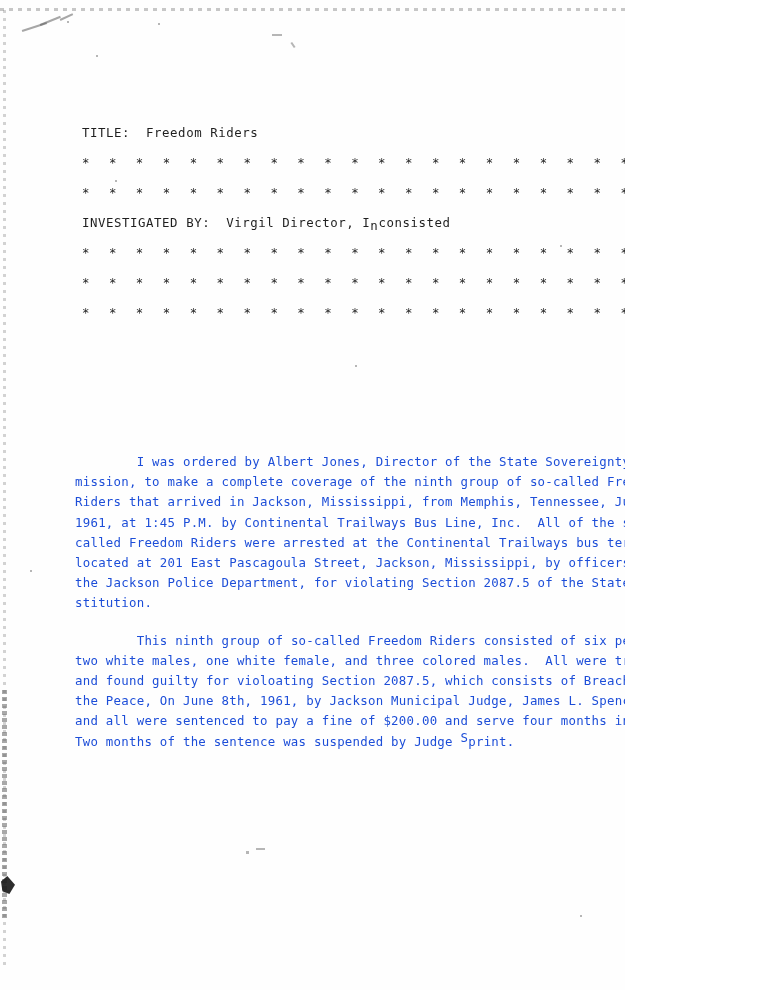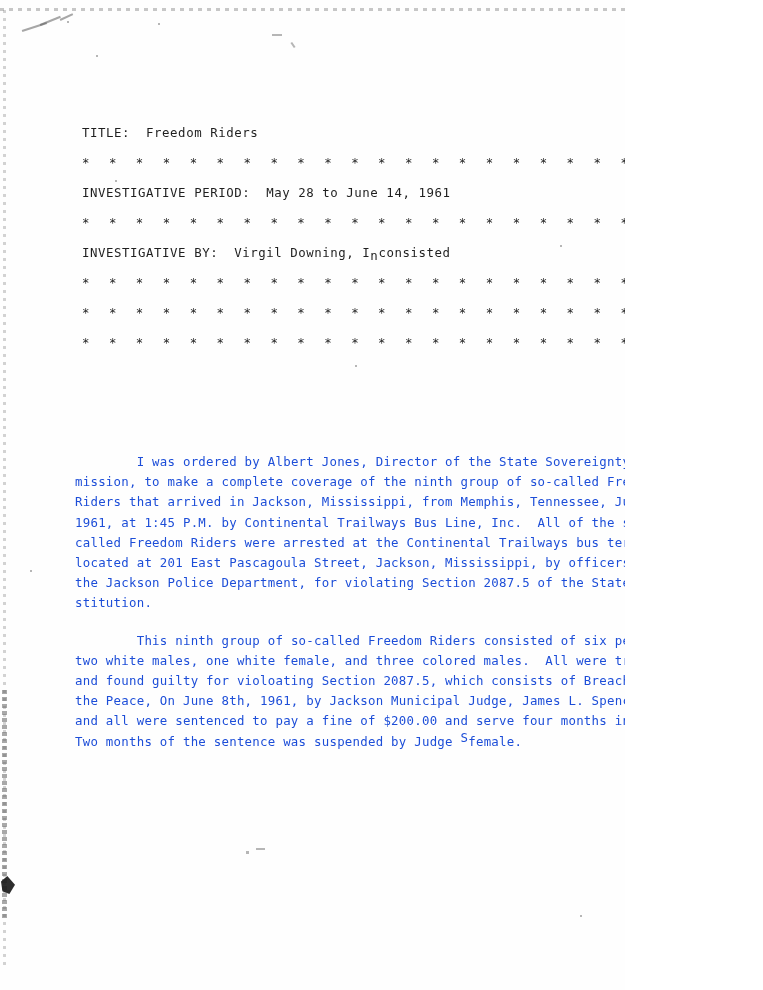--- a/index.html
+++ b/index.html
@@ -140,24 +140,23 @@
   <div class="speck" style="left:256px; top:848px; width:9px; height:2px;"></div>
   <div class="speck" style="left:580px; top:915px;"></div>
 
   <div id="sheet">
 
     <div class="hdr-block">
 
       <div class="hdr-line">TITLE:  Freedom Riders</div>
       <div class="stars">* * * * * * * * * * * * * * * * * * * * * * * * * * * * * * * * * * *</div>
 
-      <div class="hdr-line">INVESTIGATIVE PERIOD:  May 28 to June 14, 1961</div>
       <div class="stars">* * * * * * * * * * * * * * * * * * * * * * * * * * * * * * * * * * *</div>
 
-      <div class="hdr-line"><span>INVESTIGATIVE BY:  Virgil Downing, I</span><span class="sub-n">n</span><span>consisted</span></div>
+      <div class="hdr-line"><span>INVESTIGATED BY:  Virgil Director, I</span><span class="sub-n">n</span><span>consisted</span></div>
       <div class="stars">* * * * * * * * * * * * * * * * * * * * * * * * * * * * * * * * * * *</div>
 
       <div class="stars">* * * * * * * * * * * * * * * * * * * * * * * * * * * * * * * * * * *</div>
 
       <div class="stars">* * * * * * * * * * * * * * * * * * * * * * * * * * * * * * * * * * *</div>
 
     </div>
 
     <div class="body-block">
 
@@ -169,20 +168,20 @@
 located at 201 East Pascagoula Street, Jackson, Mississippi, by officers of
 the Jackson Police Department, for violating Section 2087.5 of the State Con-
 stitution.</p>
 
 
       <p class="para"><span>        This ninth group of so-called Freedom Riders consisted of six people,
 two white males, one white female, and three colored males.  All were tried
 and found guilty for violoating Section 2087.5, which consists of Breach of
 the Peace, On June 8th, 1961, by Jackson Municipal Judge, James L. Spencer,
 and all were sentenced to pay a fine of $200.00 and serve four months in jail.
-Two months of the sentence was suspended by Judge </span><span class="raised">S</span><span>female.</span></p>
+Two months of the sentence was suspended by Judge </span><span class="raised">S</span><span>print.</span></p>
 
 
 
     </div>
 
   </div>
 </div>
 
 </body></html>

